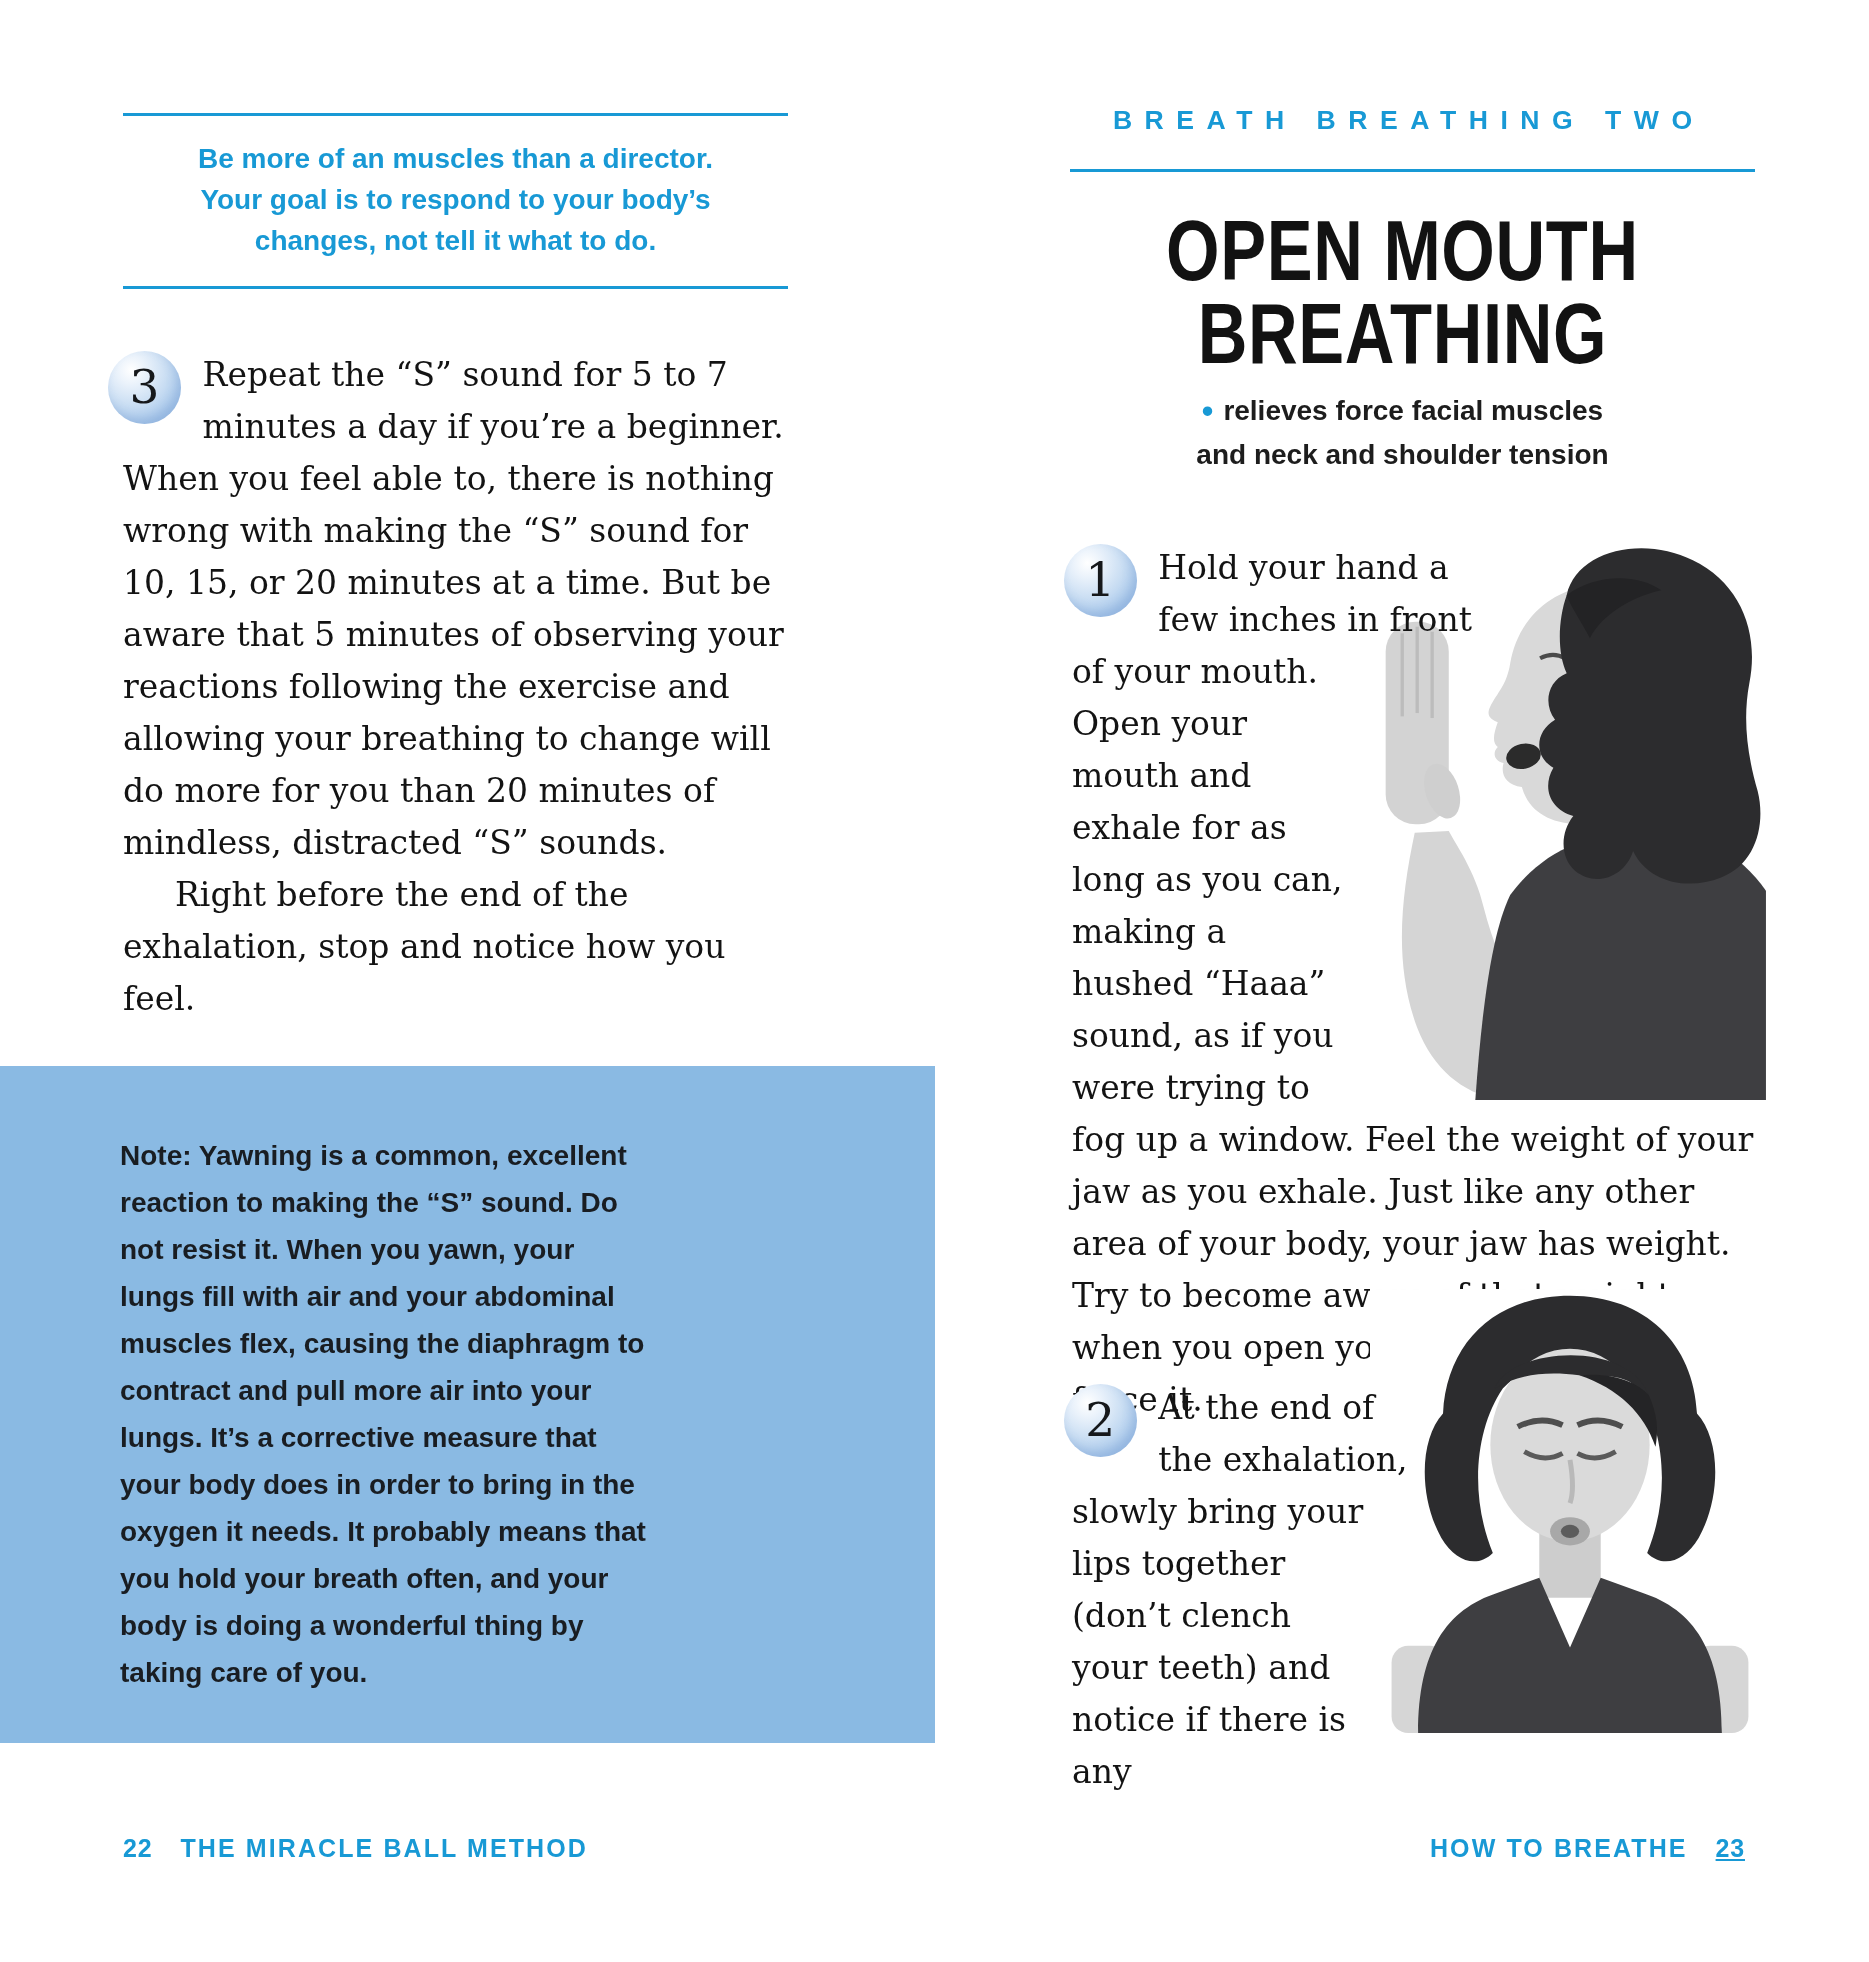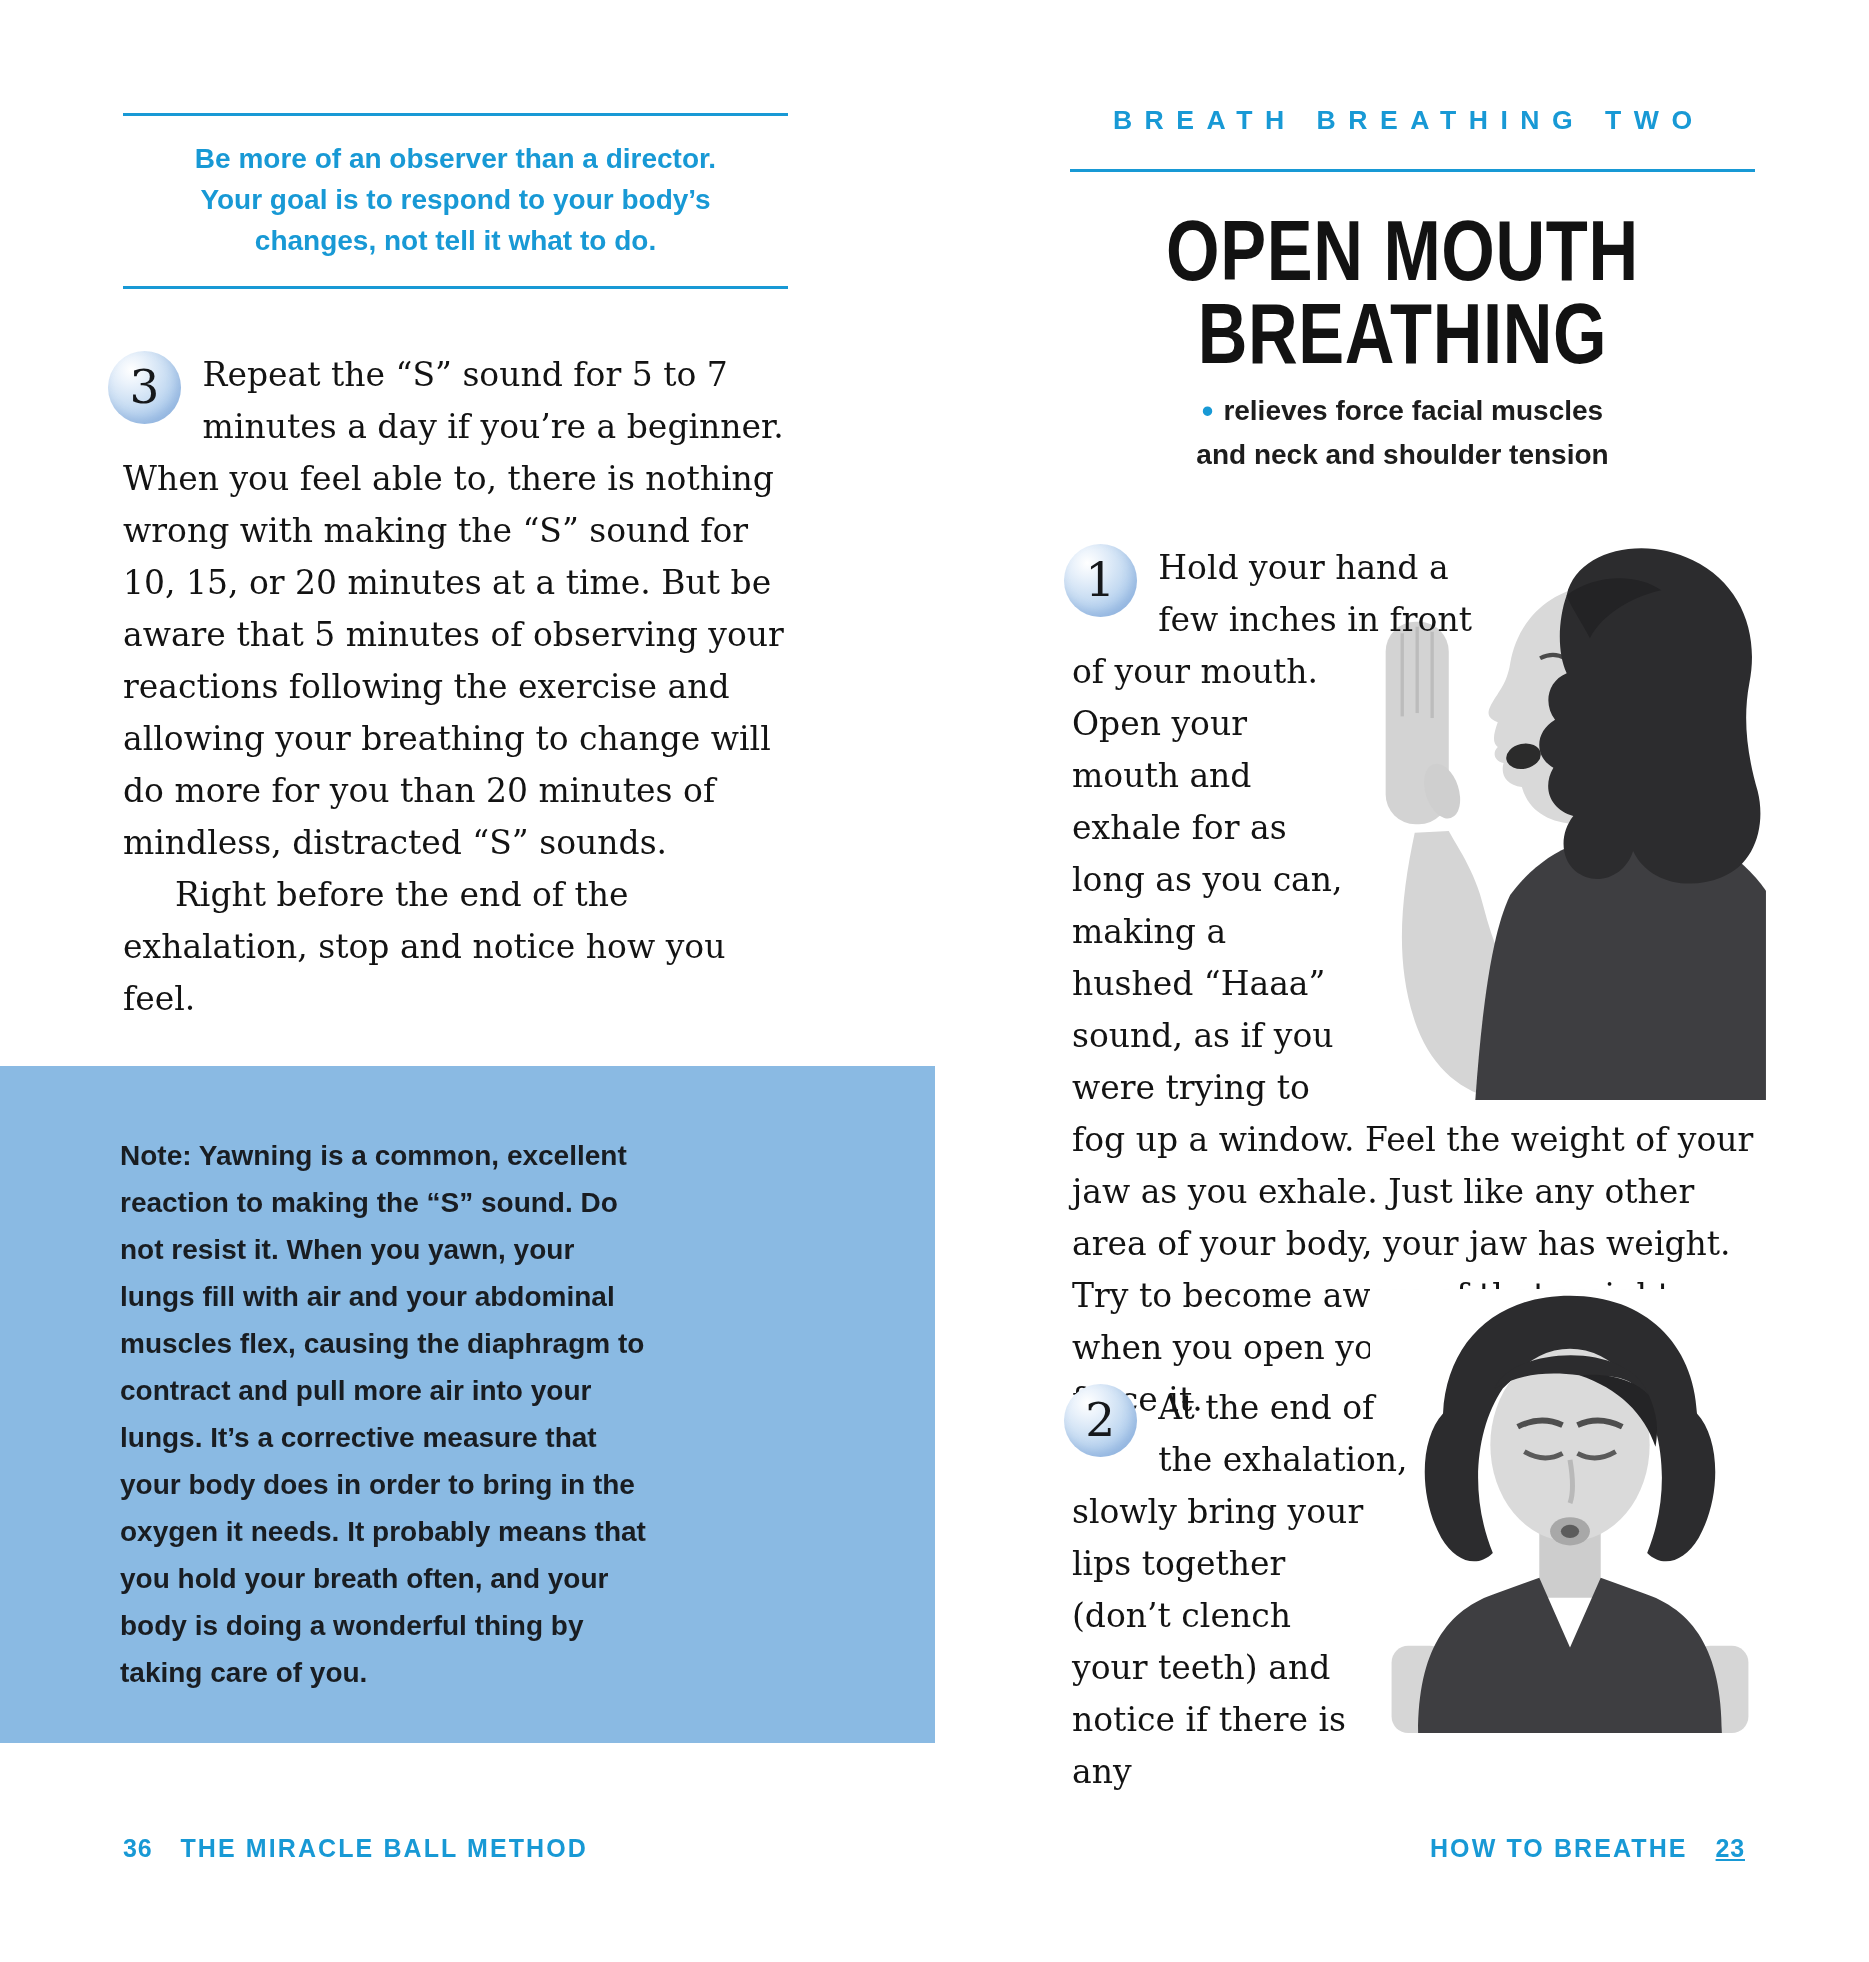--- a/index.html
+++ b/index.html
@@ -52,36 +52,36 @@
     shape-outside:polygon(40% 0%, 100% 0%, 100% 100%, 0% 100%, 0% 28%, 40% 18%);}
   .photo2{width:400px;height:444px;margin:0 0 6.6px 13.3px;
     shape-outside:polygon(18% 0%, 100% 0%, 100% 100%, 0% 100%, 0% 58%, 18% 50%);}
   .step2{position:absolute;left:137px;top:1289px;width:698px;}
   .step2 .paras{padding-top:93px;}
 </style>
 </head>
 <body>
 
 <div class="page" id="page-left">
-  <div class="quote">Be more of an observer than a director.
+  <div class="quote">Be more of an muscles than a director.
 Your goal is to respond to your body’s
 changes, not tell it what to do.</div>
 
   <div class="step step3">
     <div class="stepnum">3</div>
     <div>Repeat the “S” sound for 5 to 7 minutes a day if you’re a beginner. When you feel able to, there is nothing wrong with making the “S” sound for 10, 15, or 20 minutes at a time. But be aware that 5 minutes of observing your reactions following the exercise and allowing your breathing to change will do more for you than 20 minutes of mindless, distracted “S” sounds.</div>
     <div class="para2">Right before the end of the exhalation, stop and notice how you feel.</div>
   </div>
 
   <div class="notebox">
     <div>Note: Yawning is a common, excellent reaction to making the “S” sound. Do not resist it. When you yawn, your lungs fill with air and your abdominal muscles flex, causing the diaphragm to contract and pull more air into your lungs. It’s a corrective measure that your body does in order to bring in the oxygen it needs. It probably means that you hold your breath often, and your body is doing a wonderful thing by taking care of you.</div>
   </div>
 
   <div class="footer footer-left">
-    <span class="pgnum">36</span><span>THE MIRACLE BALL METHOD</span>
+    <span class="pgnum">22</span><span>THE MIRACLE BALL METHOD</span>
   </div>
 </div>
 
 <div class="page" id="page-right">
   <div class="kicker">BREATH BREATHING TWO</div>
   <div class="kicker-rule"></div>
 
   <div class="title">
     <span class="cond">OPEN MOUTH
 BREATHING</span>

